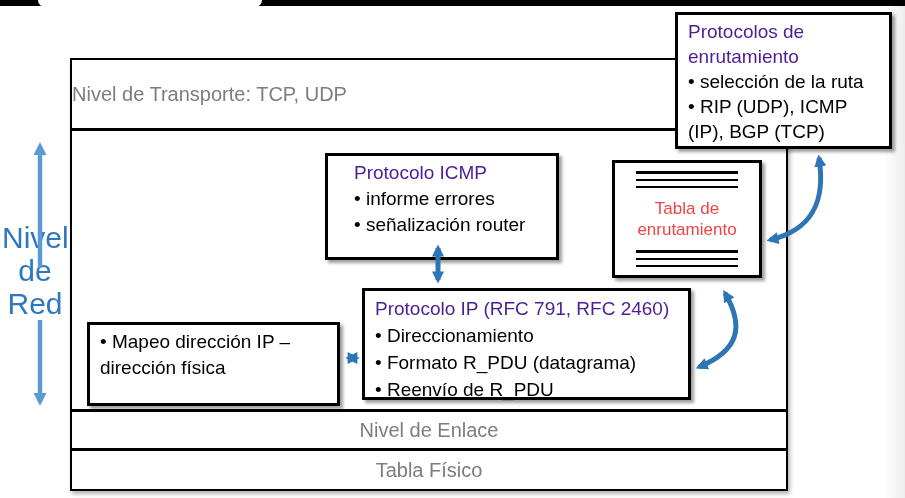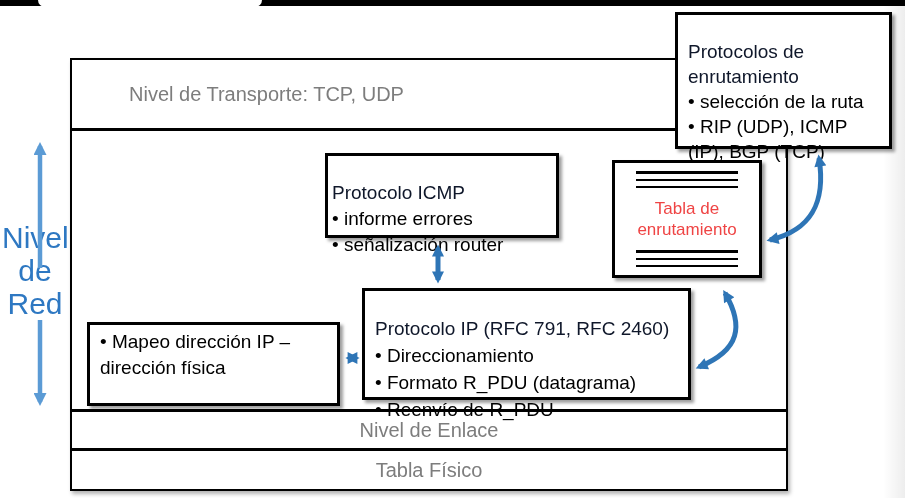--- a/index.html
+++ b/index.html
@@ -12,31 +12,31 @@
   .topbar-notch{position:absolute;left:38px;top:0;width:224px;height:7px;background:#fff;border-radius:0 0 9px 9px;}
   
   .edge-shade{position:absolute;right:0;top:6px;width:22px;height:492px;
     background:linear-gradient(to right,rgba(0,0,0,0),rgba(0,0,0,0.07));}
   
   .container{position:absolute;left:70px;top:58px;width:714px;height:429px;
     border:2px solid #000;background:#fff;box-shadow:2px 3px 4px rgba(0,0,0,0.30);}
   .transport{position:absolute;left:0;right:0;top:0;height:68px;border-bottom:3px solid #000;
     display:flex;align-items:center;}
   .gray-label{color:#7d7d7d;font-size:20px;}
-  .transport .gray-label{padding-left:20px;margin-left:37px;}
+  .transport .gray-label{}
   .row-link{position:absolute;left:0;right:0;top:349px;height:36px;border-top:3px solid #000;
     display:flex;align-items:center;justify-content:center;}
   .row-phys{position:absolute;left:0;right:0;top:388px;bottom:0;border-top:3px solid #000;
     display:flex;align-items:center;justify-content:center;}
   
   .pbox{position:absolute;background:#fff;border:3px solid #000;
     box-shadow:3px 3px 3px rgba(0,0,0,0.38);box-sizing:border-box;}
-  .pbox .title{color:#0f172a;font-size:19px;margin-top:20px;}
+  .pbox .title{color:#4c1d95;font-size:19px;}
   .pbox .item{color:#000;font-size:19px;}
-  .box-icmp{left:325px;top:153px;width:234px;height:85px;padding:4px 4px;line-height:26px;}
+  .box-icmp{left:325px;top:153px;width:234px;height:107px;padding:4px 26px;line-height:26px;}
   .box-routing{left:675px;top:12px;width:217px;height:137px;padding:4px 10px;line-height:25px;}
   .box-ip{left:362px;top:288px;width:329px;height:112px;padding:4px 10px;line-height:27px;}
   .box-arp{left:87px;top:322px;width:253px;height:84px;padding:4px 10px;line-height:26px;}
   .box-table{left:612px;top:160px;width:150px;height:118px;padding:8px 0;
     display:flex;flex-direction:column;justify-content:space-between;align-items:center;}
   .box-table .tlabel{color:#ef4444;font-size:17px;line-height:21px;text-align:center;width:110px;}
   .rules{width:102px;display:flex;flex-direction:column;gap:5px;}
   .rule{height:2.5px;background:#000;width:100%;}
   .rule.thin{height:2px;}
   

